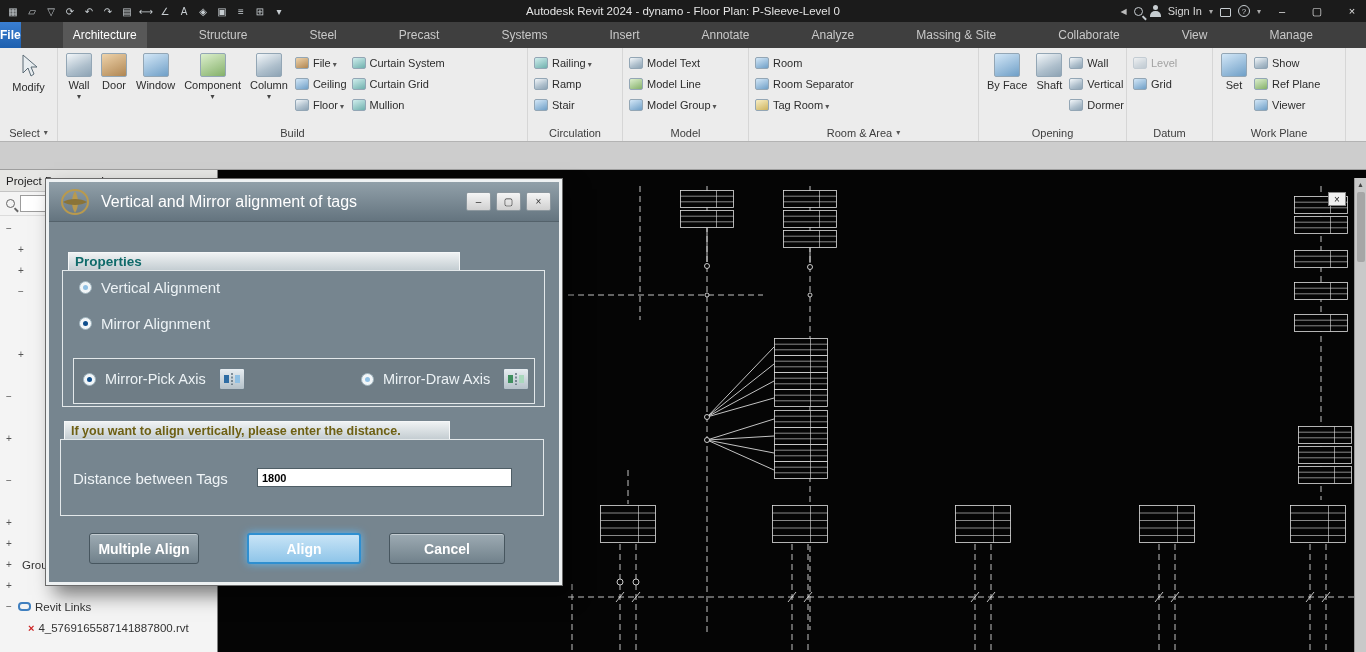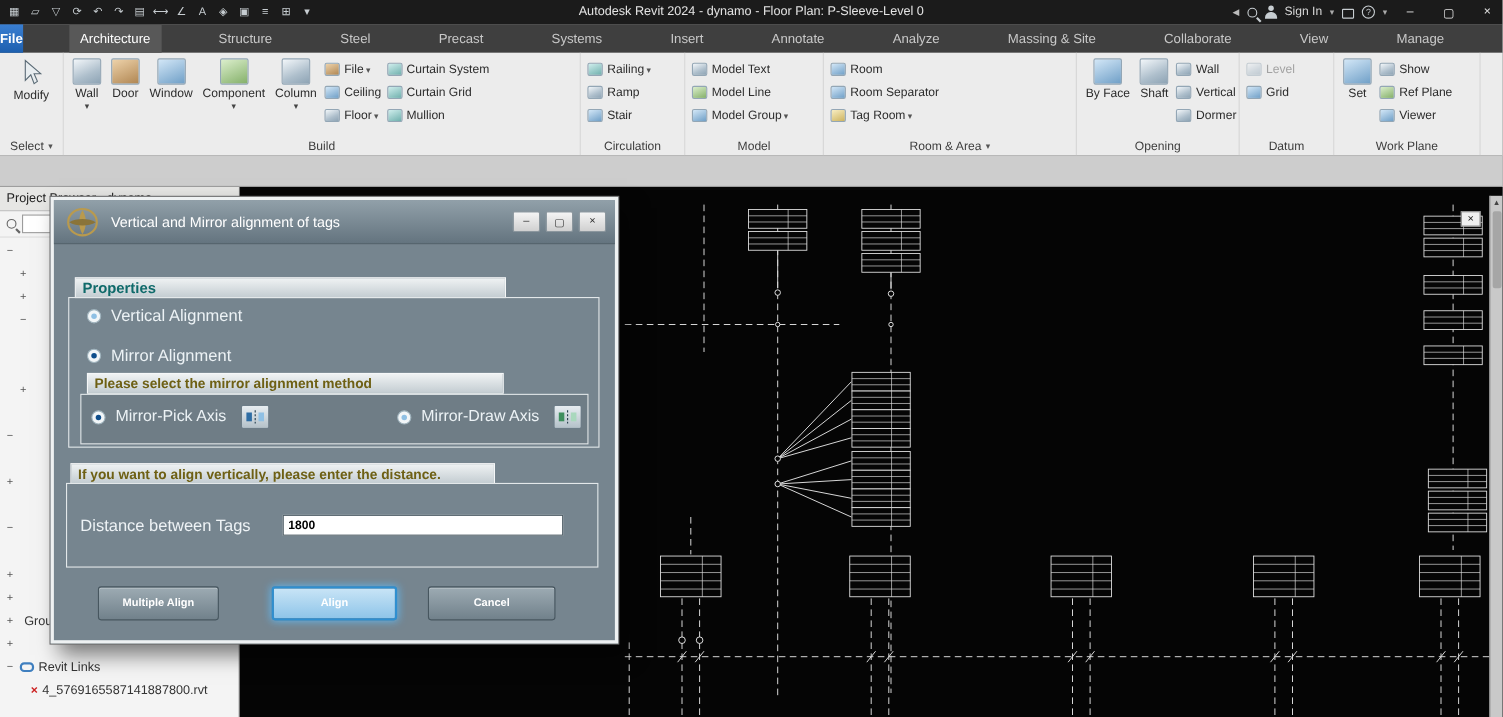--- a/index.html
+++ b/index.html
@@ -78,21 +78,21 @@
   .canvas { flex:1; position:relative; background:#050505; }
   .drawing { position:absolute; left:0; top:0; }
   .view-close { position:absolute; top:22px; right:20px; width:18px; height:14px; background:#f0f0f0; border:1px solid #8a8a8a; color:#222; font-size:10px; display:flex; align-items:center; justify-content:center; }
   .vscroll { position:absolute; top:8px; right:0; bottom:0; width:12px; background:#c9c9c9; border-left:1px solid #999; display:flex; flex-direction:column; align-items:center; }
   .vs-arrow { height:12px; font-size:7px; color:#444; display:flex; align-items:center; }
   .vs-thumb { width:8px; height:70px; background:#a6a6a6; margin-top:2px; border-radius:2px; }
 
   
   .dlg { position:absolute; left:46px; top:179px; width:516px; height:406px; background:#76858f; border:3px solid #eef1f2; box-shadow:0 0 0 1px #6b6b6b, 8px 10px 18px rgba(0,0,0,.5); z-index:50; }
   .dlg-title { height:40px; background:linear-gradient(180deg,#91a0a9,#64747f); display:flex; align-items:center; padding:0 8px; gap:8px; border-bottom:1px solid #54626b; }
-  .dlg-title-text { flex:1; color:#fff; font-size:13px; }
+  .dlg-title-text { flex:1; color:#fff; font-size:16px; }
   .dlg-win { display:flex; gap:5px; }
   .dwb { width:25px; height:19px; background:linear-gradient(#f5f5f5,#d0d0d0); border:1px solid #8c979e; border-radius:2px; font-size:10px; color:#333; display:flex; align-items:center; justify-content:center; }
   .dlg-body { position:relative; height:360px; font-family:"Liberation Sans",sans-serif; }
   .ghead { position:absolute; height:19px; background:linear-gradient(#eff2f3,#c4cdd2); border:1px solid #f5f7f8; display:flex; align-items:center; padding:0 6px; font-weight:bold; }
   .ghead.props { left:19px; top:30px; width:392px; color:#0f6a6a; font-size:13.5px; }
   .gbox { position:absolute; border:1px solid #e3e8ea; }
   .gbox.g1 { left:13px; top:48px; width:483px; height:137px; }
   .ghead.method { left:30px; top:117px; width:379px; color:#6e6014; font-size:12.5px; }
   .gbox.g2 { left:24px; top:136px; width:462px; height:46px; background:rgba(0,0,0,.06); }
   .ghead.hint { left:15px; top:199px; width:386px; color:#6e6014; font-size:12.5px; }
@@ -101,21 +101,21 @@
   .rdot { width:13px; height:13px; border-radius:50%; background:#f2f6f8; border:1px solid #9fb3bd; position:relative; flex:none; }
   .rdot.sel::after { content:""; position:absolute; inset:3px; border-radius:50%; background:#0f4e8c; }
   .rdot.unsel::after { content:""; position:absolute; inset:3px; border-radius:50%; background:#8fc0e4; }
   .r-vert { left:30px; top:57px; }
   .r-mirror { left:30px; top:93px; }
   .r-pick { left:34px; top:146px; font-size:14.5px; }
   .r-draw { left:312px; top:146px; font-size:14.5px; }
   .mirror-btn { width:26px; height:22px; background:linear-gradient(#e7edf1,#b4c1c9); border:1px solid #6d7d88; border-radius:2px; display:flex; align-items:center; justify-content:center; margin-left:4px; }
   .dist-label { position:absolute; left:24px; top:248px; color:#eef3f6; font-size:15px; }
   .dist-input { position:absolute; left:208px; top:246px; width:255px; height:19px; border:1px solid #4f5e66; background:#fff; font-size:11px; font-weight:bold; padding:0 4px; font-family:"Liberation Sans",sans-serif; }
-  .dbtn { position:absolute; top:311px; height:31px; border-radius:3px; display:flex; align-items:center; justify-content:center; font-weight:bold; font-size:10px; color:#fff; }
+  .dbtn { position:absolute; top:311px; height:31px; border-radius:3px; display:flex; align-items:center; justify-content:center; font-weight:bold; font-size:14px; color:#fff; }
   .dbtn.multiple { left:40px; width:110px; background:linear-gradient(#9dabb3,#71818b); border:1px solid #47565f; box-shadow:inset 0 1px 0 rgba(255,255,255,.4); }
   .dbtn.align { left:198px; width:114px; background:linear-gradient(#c8e4f6,#8fc5e9); border:2px solid #2f8fd0; box-shadow:0 0 8px rgba(95,185,245,.95); }
   .dbtn.cancel { left:340px; width:116px; background:linear-gradient(#9dabb3,#71818b); border:1px solid #47565f; box-shadow:inset 0 1px 0 rgba(255,255,255,.4);text-align:center; }
 </style>
 </head>
 <body>
 
 <div class="titlebar">
   <span class="qat">
 
@@ -653,21 +653,20 @@
 
     <div class="radio-row r-vert">
       <span class="rdot unsel"></span>
       <span>Vertical Alignment</span>
     </div>
     <div class="radio-row r-mirror">
       <span class="rdot sel"></span>
       <span>Mirror Alignment</span>
     </div>
 
-    <div class="ghead method">Please select the mirror alignment method</div>
     <div class="gbox g2"></div>
 
     <div class="radio-row r-pick">
       <span class="rdot sel"></span>
       <span>Mirror-Pick Axis</span>
       <span class="mirror-btn">
         <svg width="18" height="14" viewBox="0 0 18 14">
           <rect x="1" y="3" width="5" height="8" fill="#2e6da4"></rect>
           <rect x="12" y="3" width="5" height="8" fill="#8fc0e4"></rect>
           <line x1="9" y1="1" x2="9" y2="13" stroke="#223b4a" stroke-dasharray="2 1.5" stroke-width="1"></line>

